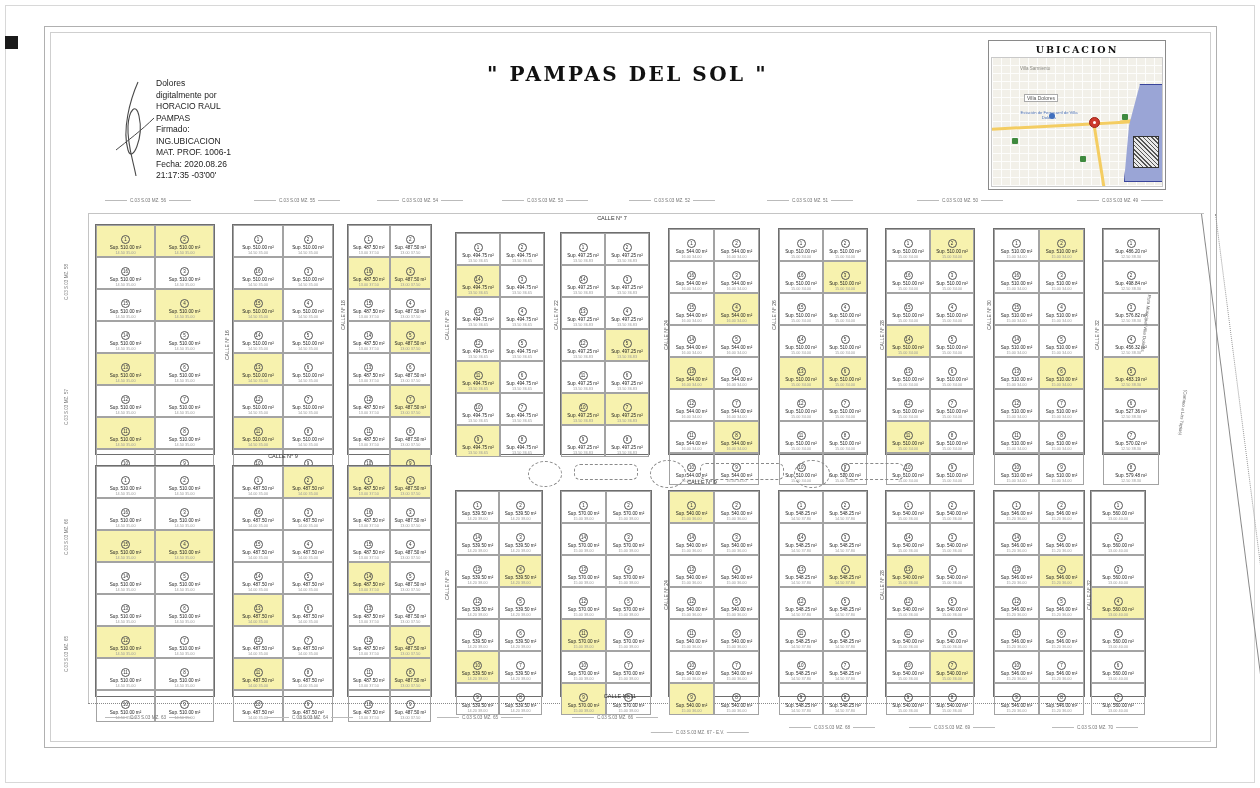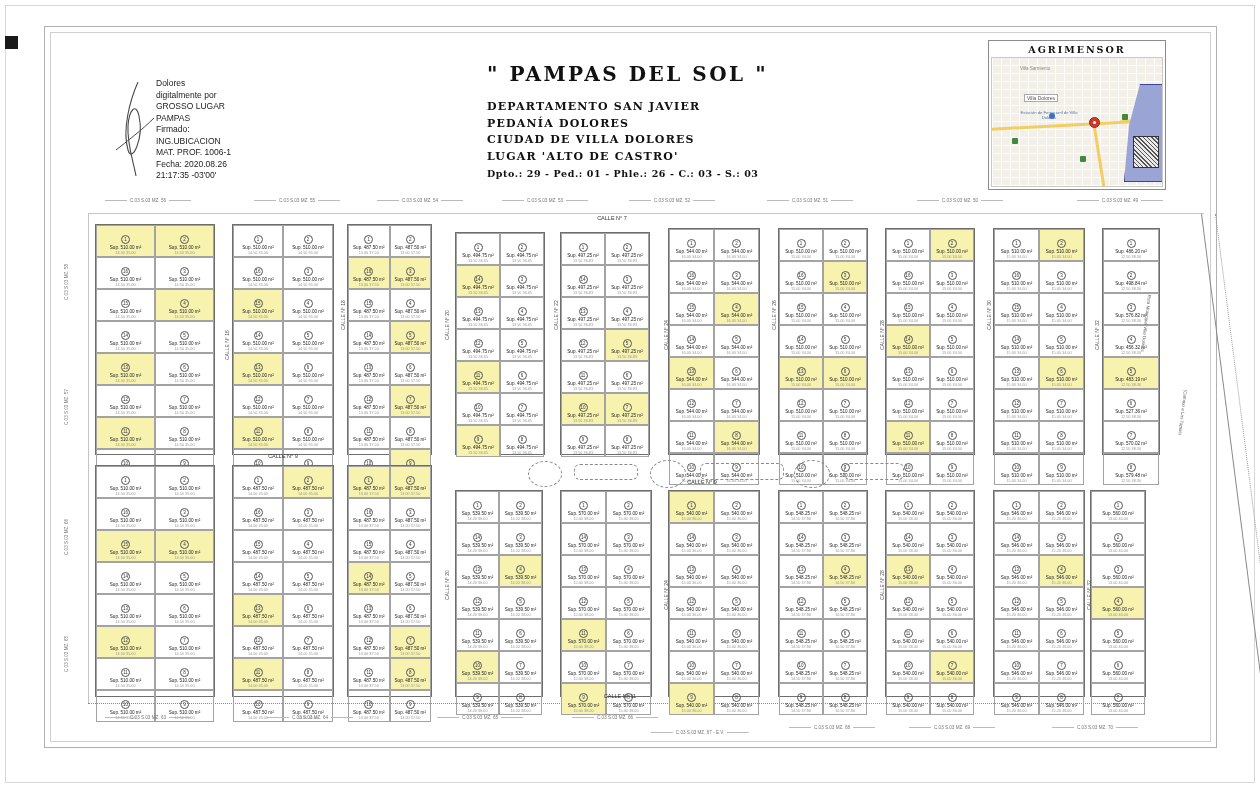--- a/index.html
+++ b/index.html
@@ -75,43 +75,36 @@
   <div id="frame-inner"></div>
 
   <div id="sig">
     <svg width="48" height="100" viewBox="0 0 48 100">
       <path d="M30,4 C22,22 14,52 20,72 C24,86 36,60 31,38 C28,24 21,32 20,48 C19,66 25,82 28,98" fill="none" stroke="#4a4a4a" stroke-width="1.1"></path>
       <path d="M8,72 C18,64 34,52 46,40" fill="none" stroke="#4a4a4a" stroke-width="1"></path>
     </svg>
     <div class="sigtext">
       <span>Dolores</span>
       <span>digitalmente por</span>
-      <span>GROSSO LUGAR</span>
+      <span>HORACIO RAUL</span>
       <span>PAMPAS</span>
       <span>Firmado:</span>
       <span>ING.UBICACION</span>
       <span>MAT. PROF. 1006-1</span>
       <span>Fecha: 2020.08.26</span>
       <span>21:17:35 -03'00'</span>
     </div>
   </div>
 
   <div id="titleblock">
     <div class="main-title">" PAMPAS DEL SOL "</div>
-    <div class="subs">
-      <div class="sub-line">DEPARTAMENTO SAN JAVIER</div>
-      <div class="sub-line">PEDANÍA DOLORES</div>
-      <div class="sub-line">CIUDAD DE VILLA DOLORES</div>
-      <div class="sub-line">LUGAR 'ALTO DE CASTRO'</div>
-      <div class="nomenclature">Dpto.: 29 - Ped.: 01 - Phle.: 26 - C.: 03 - S.: 03</div>
-    </div>
   </div>
 
   <div id="ubicacion">
-    <div class="ub-title">AGRIMENSOR</div>
+    <div class="ub-title">UBICACION</div>
     <div id="ubimap">
       <div class="grid"></div>
       <div class="road-main"></div>
       <div class="road-main2"></div>
       <div class="road-branch"></div>
       <div class="site-poly"></div>
       <div class="site-hatch"></div>
       <div class="marker-red"></div>
       <div class="marker-blue"></div>
       <div class="shield" style="left:20px;top:80px;"></div>

